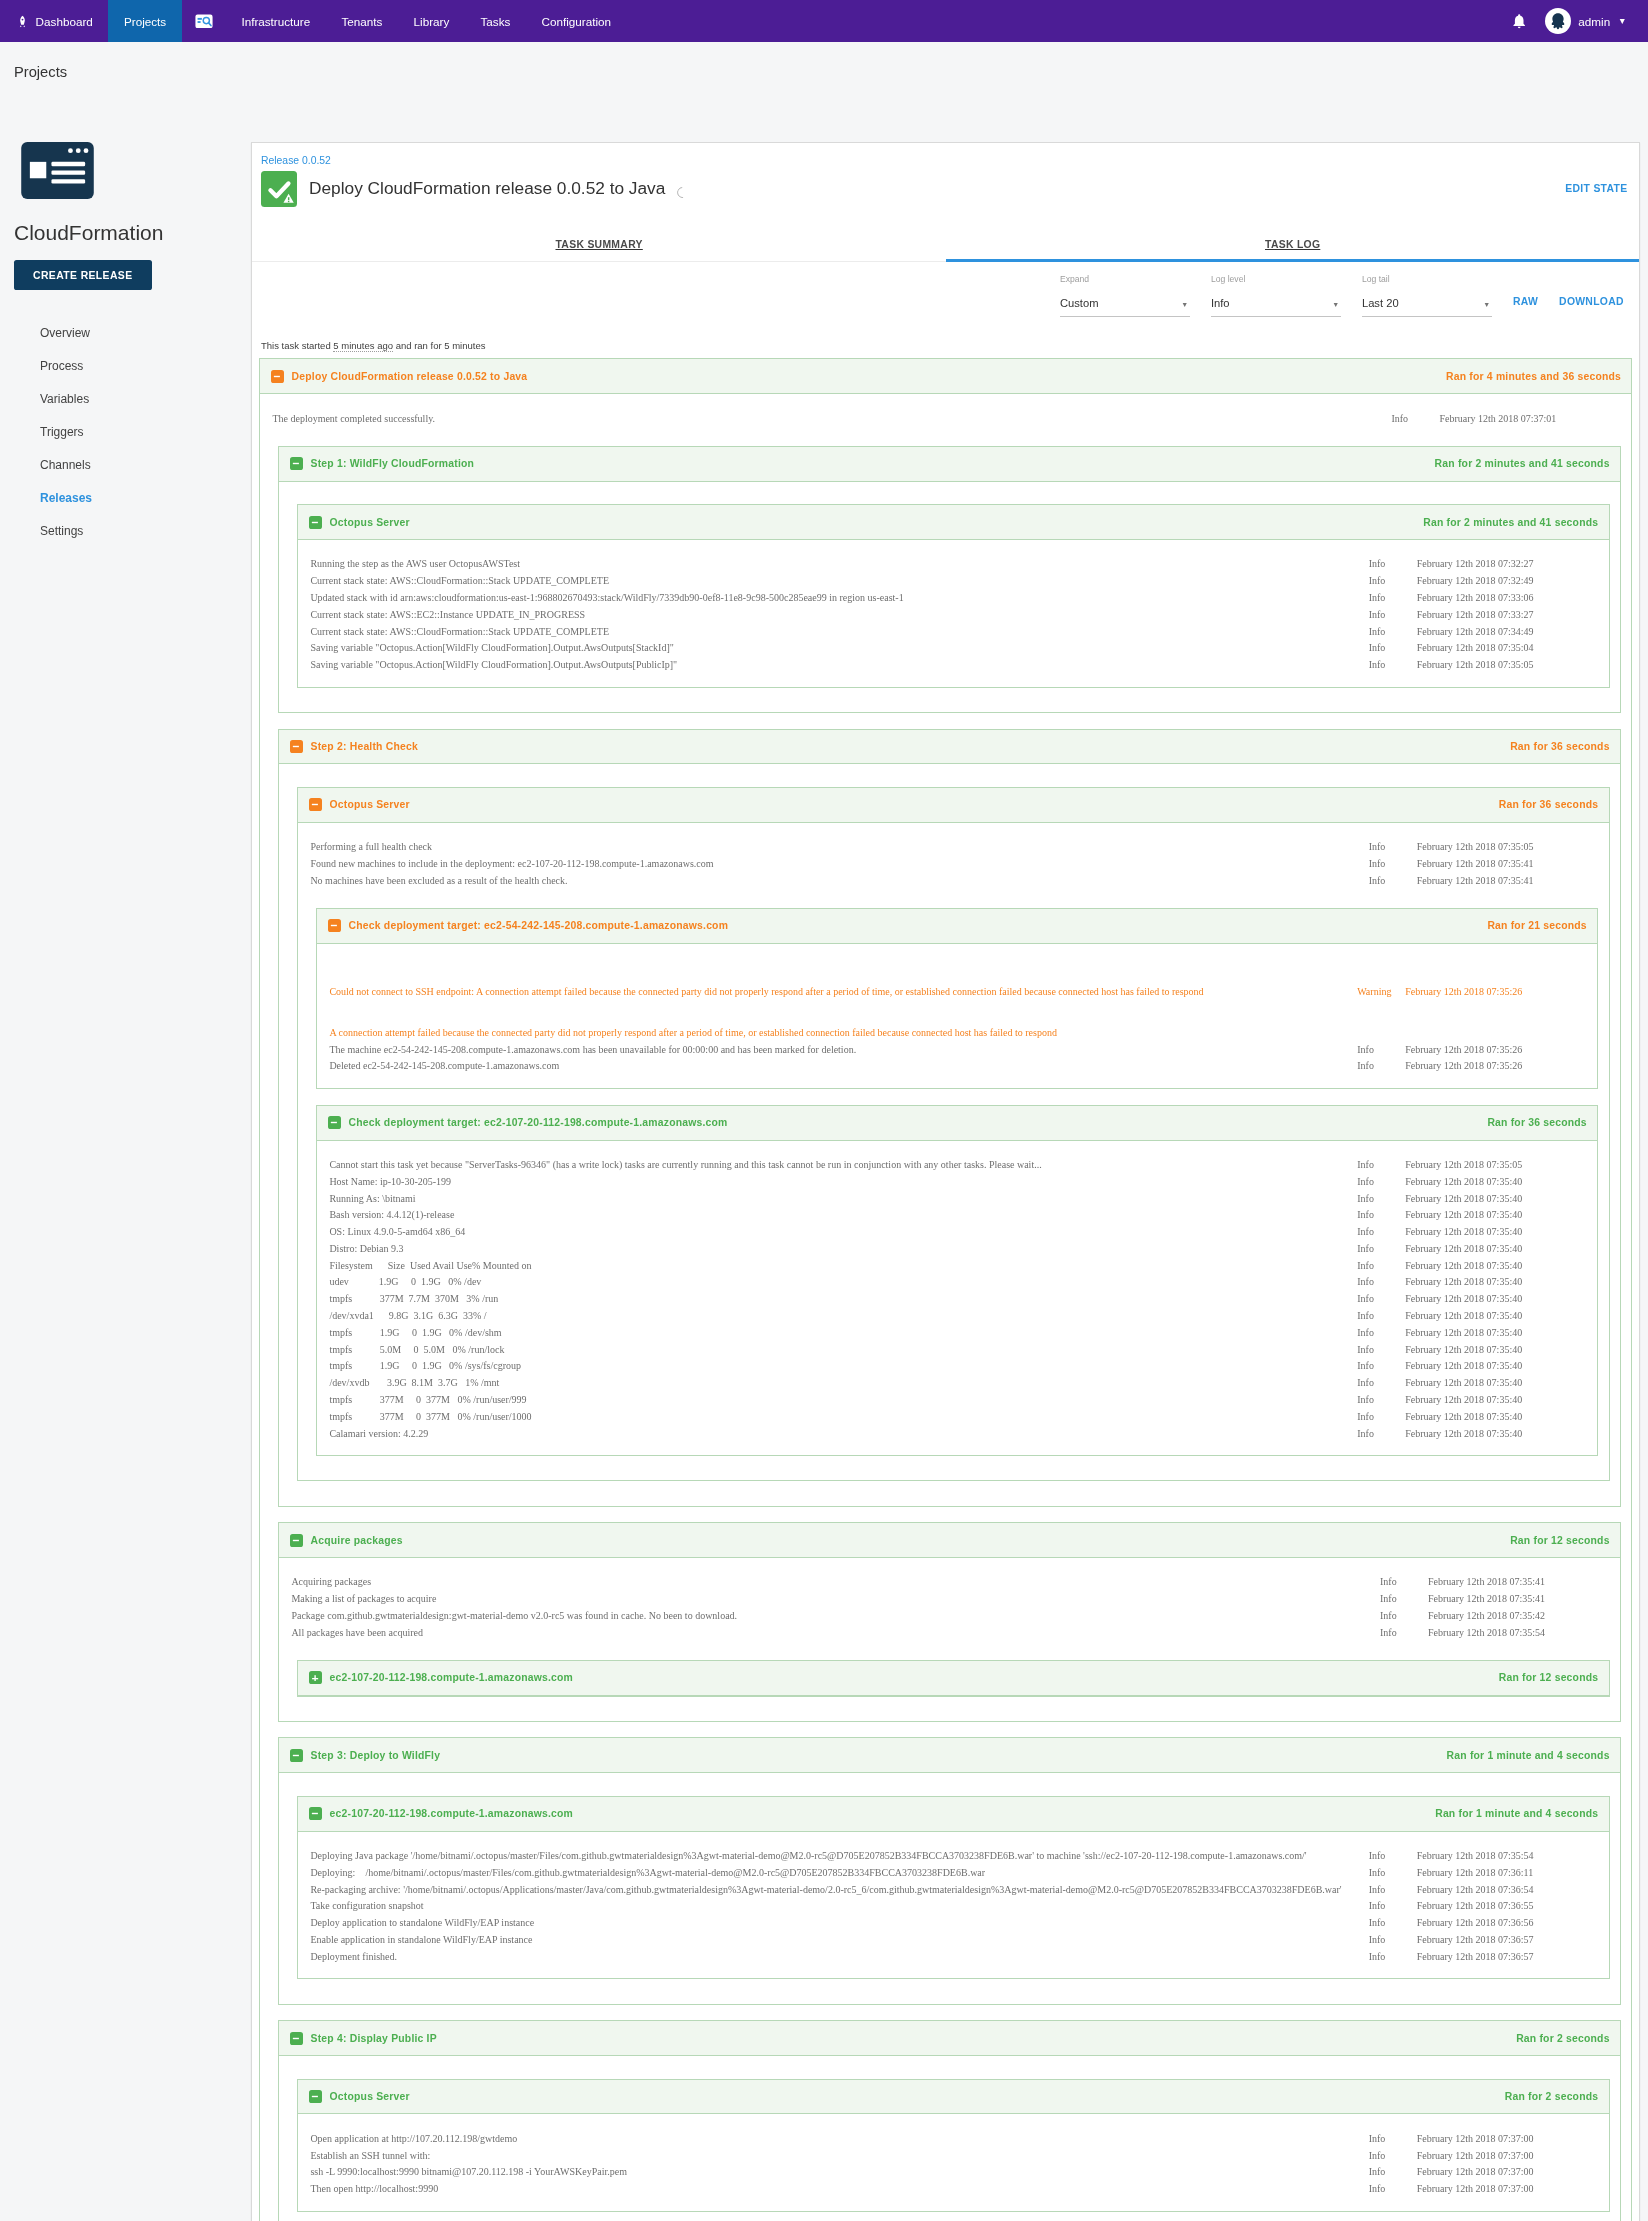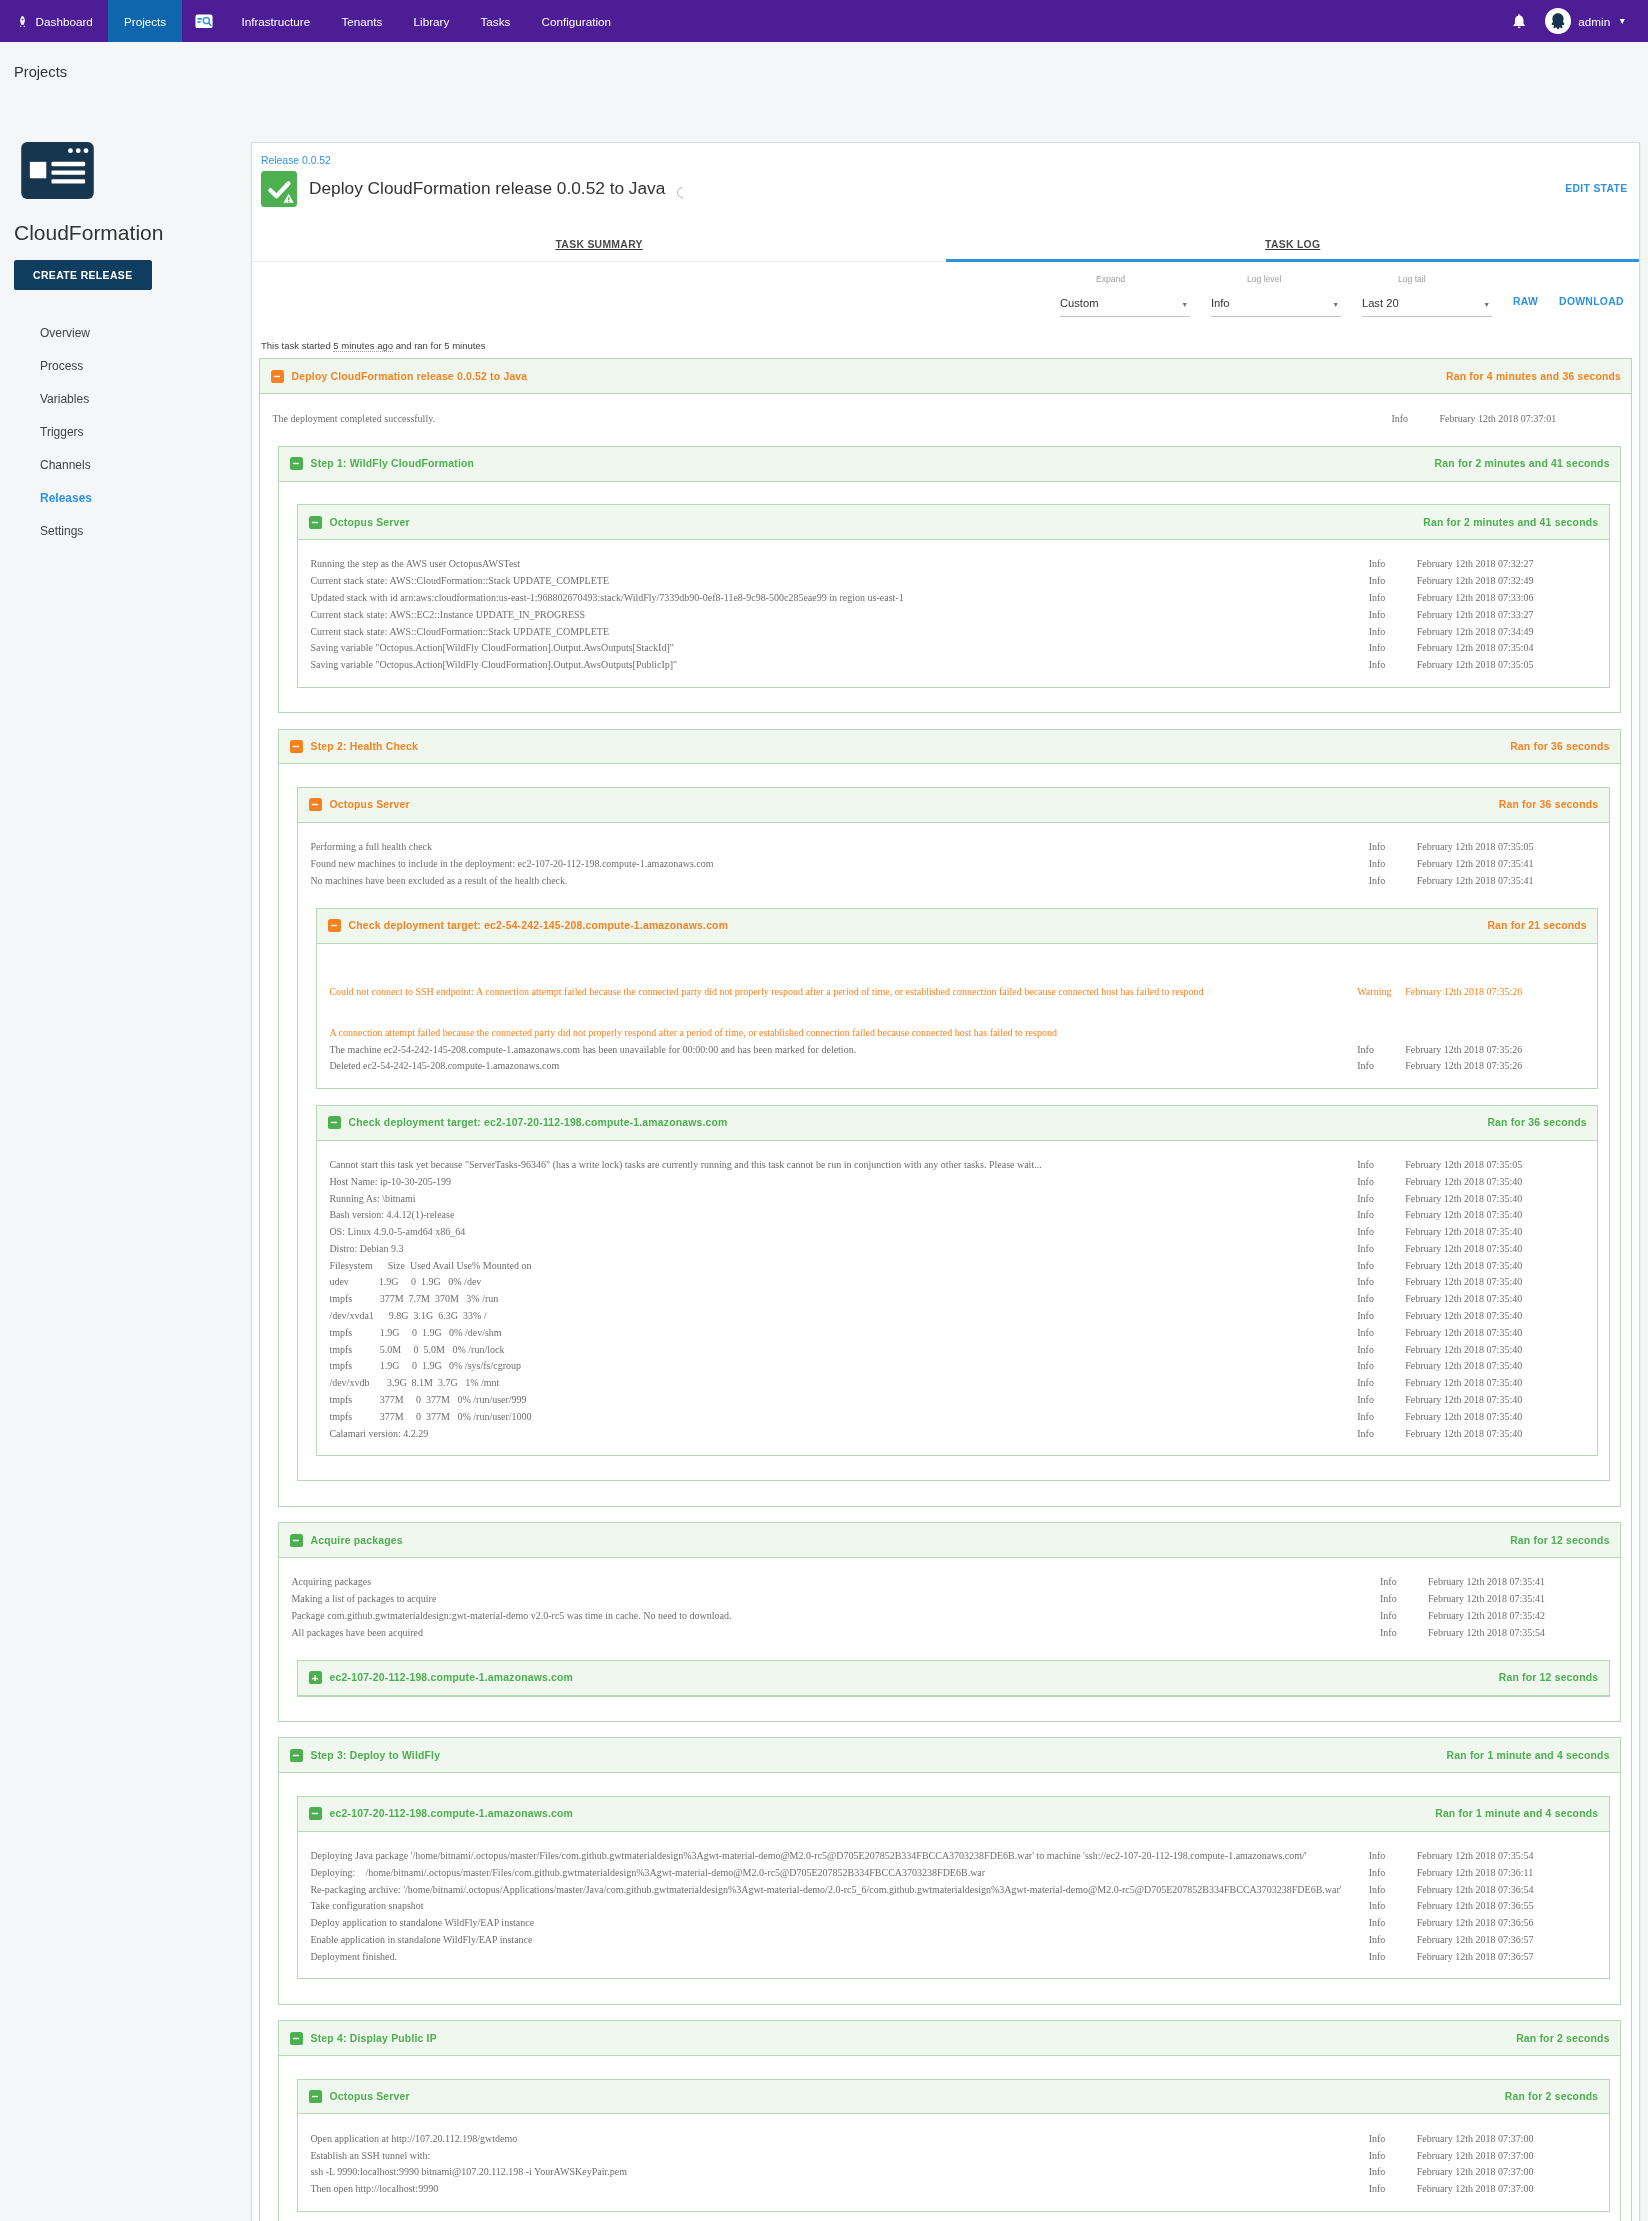--- a/index.html
+++ b/index.html
@@ -48,21 +48,21 @@
   .edit-state { margin-left:auto; font-size:10.4px; font-weight:bold; letter-spacing:0.3px;
     color:#2E92DE; cursor:pointer; }
 
   .tabs { display:flex; margin-top:19px; border-bottom:0.9px solid #ececec;text-decoration:underline; }
   .tab { flex:1; text-align:center; padding:13px 0 11.2px; font-size:10.4px; font-weight:bold;
     letter-spacing:0.3px; color:#4a4a4a; position:relative; cursor:pointer; }
   .tab.active::after { content:""; position:absolute; left:0; right:0; bottom:-0.9px; height:2.6px; background:#2E92DE; }
 
   .controls { display:flex; justify-content:flex-end; align-items:flex-end; gap:21px; padding:12px 15.6px 0 0; }
   .select { width:130px; position:relative; border-bottom:0.9px solid #c4c4c4; padding-bottom:6px; cursor:pointer; }
-  .select .lbl { display:block; font-size:8.6px; color:#9e9e9e; margin-bottom:9.5px;margin-left:36px; }
+  .select .lbl { display:block; font-size:8.6px; color:#9e9e9e; margin-bottom:9.5px; }
   .select .val { font-size:11.2px; color:#333; }
   .select .caret { position:absolute; right:1.7px; bottom:7.8px; font-size:7px; color:#757575; }
   .link-btn { font-size:10.4px; font-weight:bold; letter-spacing:0.3px; color:#2E92DE; padding-bottom:9.5px; cursor:pointer; }
 
   .started { font-size:9.5px; color:#424242; margin:23px 0 7.8px 8.6px; }
   .dotted { border-bottom:0.9px dotted #9e9e9e; }
 
   
   .log { padding:0 3.5px; }
   .sec { border:0.9px solid #b7d8b7; background:#fff; }
@@ -462,21 +462,21 @@
                     <span class="msg">Acquiring packages</span>
                     <span class="lvl">Info</span>
                     <span class="time">February 12th 2018 07:35:41</span>
                   </div>
                   <div class="line">
                     <span class="msg">Making a list of packages to acquire</span>
                     <span class="lvl">Info</span>
                     <span class="time">February 12th 2018 07:35:41</span>
                   </div>
                   <div class="line">
-                    <span class="msg">Package com.github.gwtmaterialdesign:gwt-material-demo v2.0-rc5 was time in cache. No need to download.</span>
+                    <span class="msg">Package com.github.gwtmaterialdesign:gwt-material-demo v2.0-rc5 was found in cache. No been to download.</span>
                     <span class="lvl">Info</span>
                     <span class="time">February 12th 2018 07:35:42</span>
                   </div>
                   <div class="line">
                     <span class="msg">All packages have been acquired</span>
                     <span class="lvl">Info</span>
                     <span class="time">February 12th 2018 07:35:54</span>
                   </div>
                 </div>
                 <div class="sec success collapsed">

